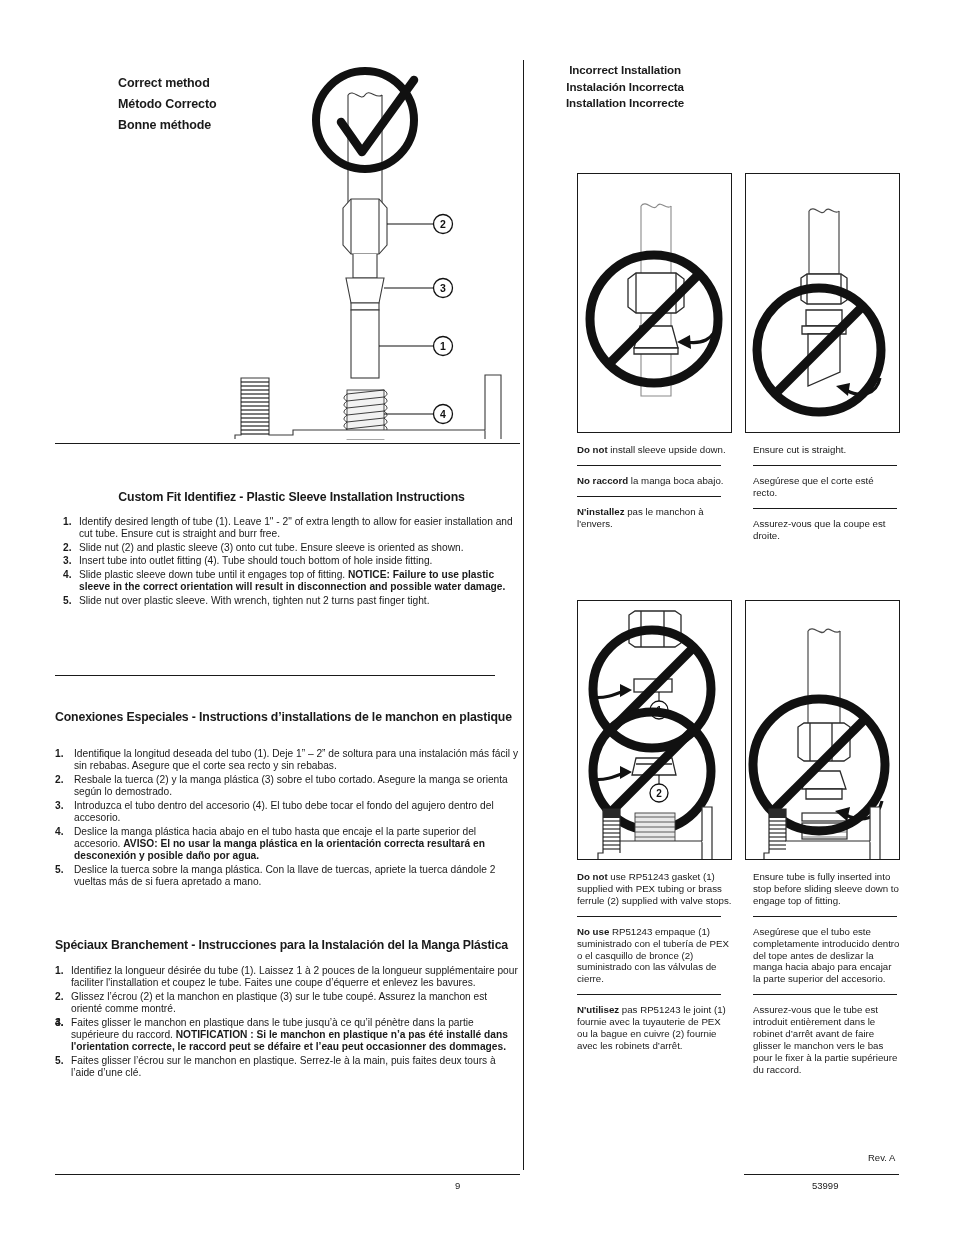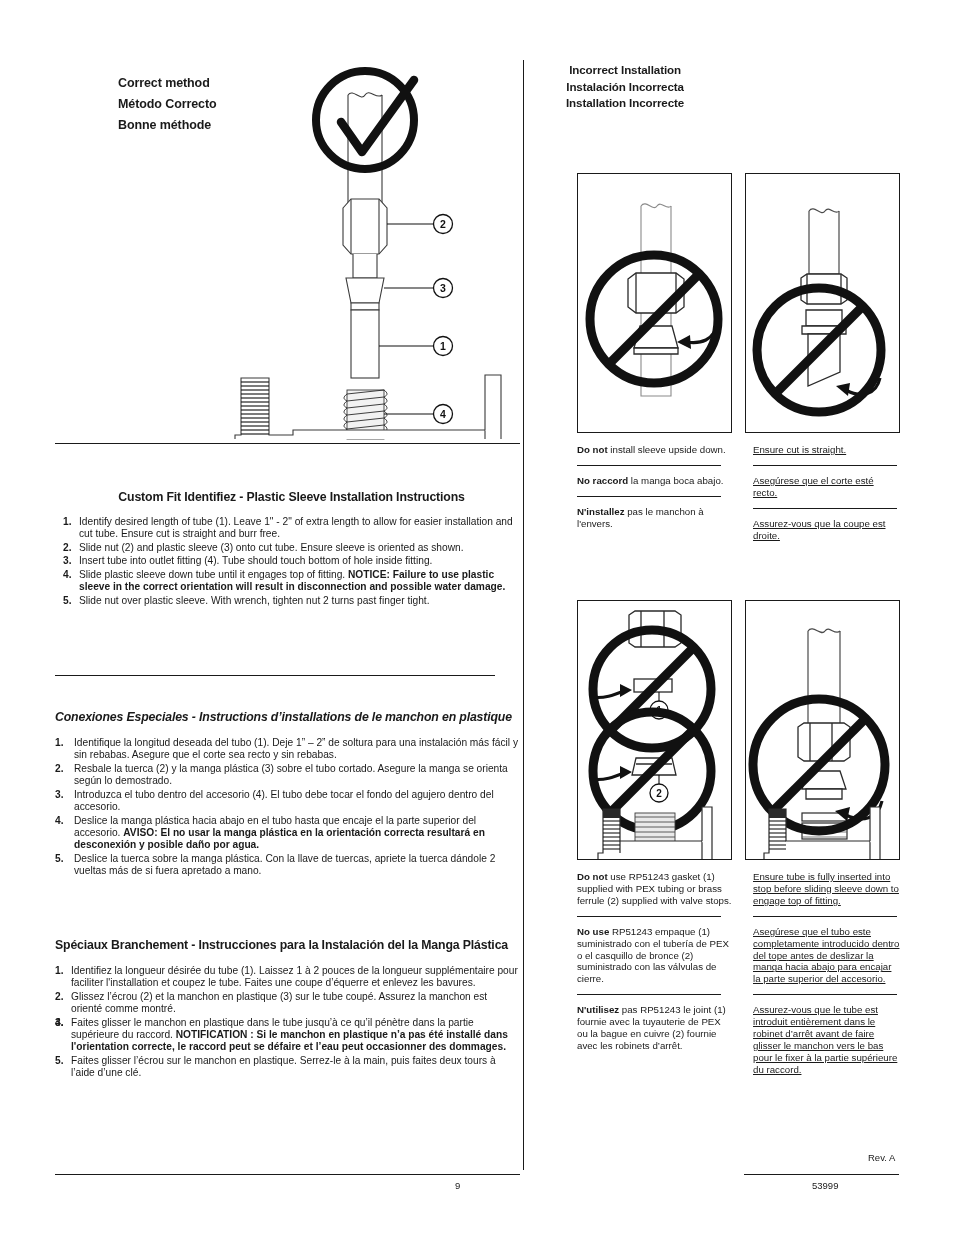--- a/index.html
+++ b/index.html
@@ -61,21 +61,21 @@
   .steps.indent li { padding-left: 19px; }
 
   .hr-thin {
     width: 440px; height: 1px; background: #1a1a1a; border: 0;
     margin: 0;
   }
 
   .blk-en { position: absolute; left: 8px; top: 430px; width: 457px; }
   .blk-en .sec-title { margin-bottom: 10px; text-align: center; }
   .blk-es { position: absolute; left: 0px; top: 650px; width: 465px; }
-  .blk-es .sec-title { margin-bottom: 11px; font-style: italic; }
+  .blk-es .sec-title { margin-bottom: 22px; }
   .blk-fr { position: absolute; left: 0px; top: 878px; width: 465px; }
   .blk-fr .sec-title { margin-bottom: 11px; }
 
   .rule-es { position: absolute; left: 0px; top: 615px; }
 
   
   .right-col { position: absolute; left: 565px; top: 60px; width: 350px; }
 
   .incorrect-head {
     position: absolute; left: 1px; top: 2px;
@@ -104,21 +104,21 @@
   .cap {
     font-size: 9.7px;
     line-height: 11.9px;
     margin: 0;
   }
   .cap b { font-weight: bold; }
   .cap-sep {
     height: 1px; background: #1a1a1a; border: 0;
     margin: 9px 0 9px 0; width: 144px;
   }
-  .cap-group.indent .cap { padding-left: 8px; text-decoration: underline; }
+  .cap-group.indent .cap { padding-left: 8px; }
   .cap-group.indent .cap-sep { margin-left: 8px; }
 
   
   .footer-rule-l {
     position: absolute; left: 55px; top: 1174px;
     width: 465px; height: 1px; background: #1a1a1a;
   }
   .footer-rule-r {
     position: absolute; left: 744px; top: 1174px;
     width: 155px; height: 1px; background: #1a1a1a;

